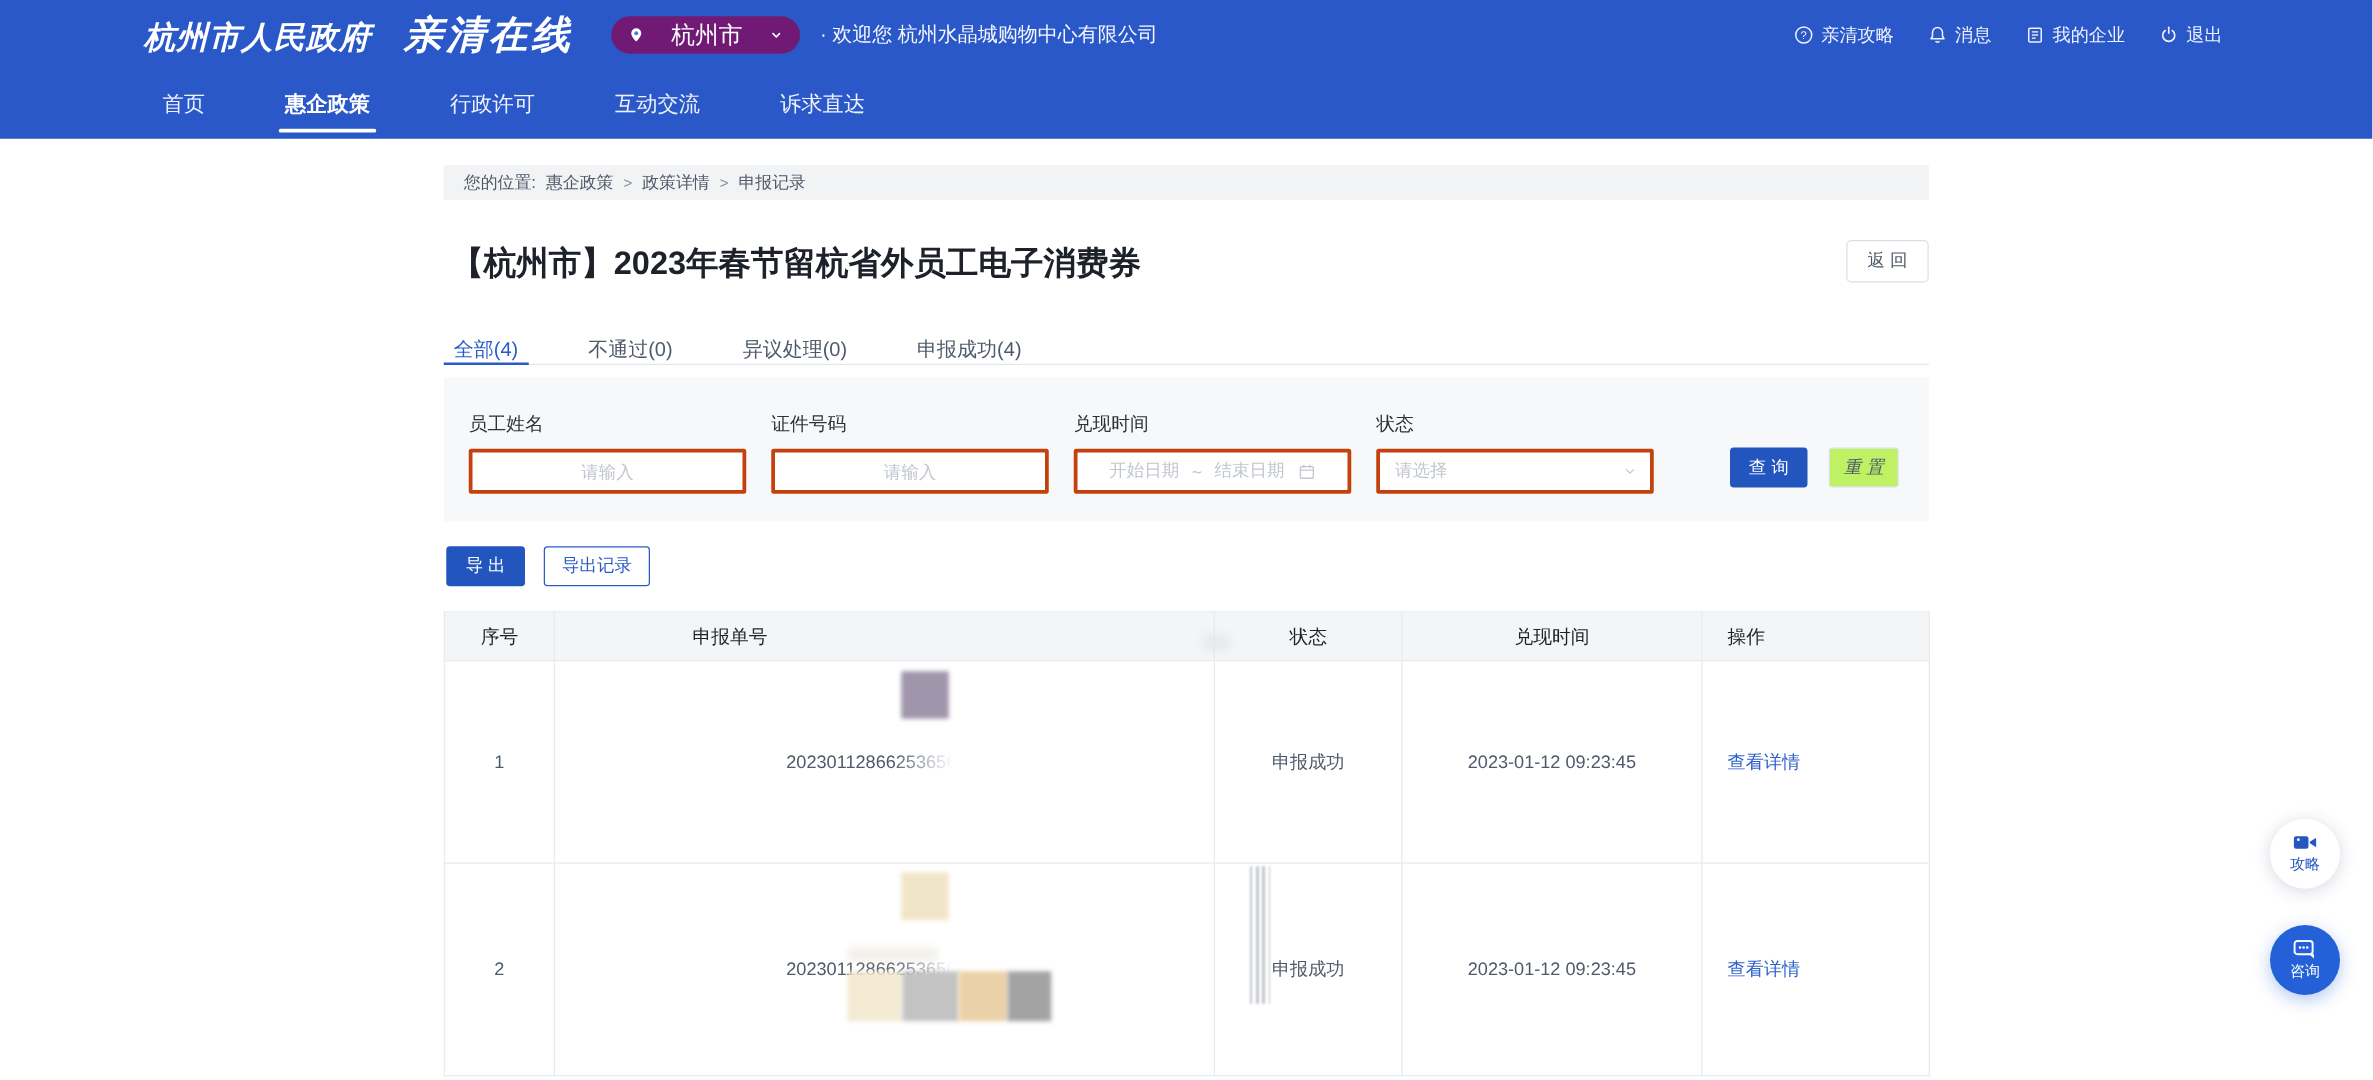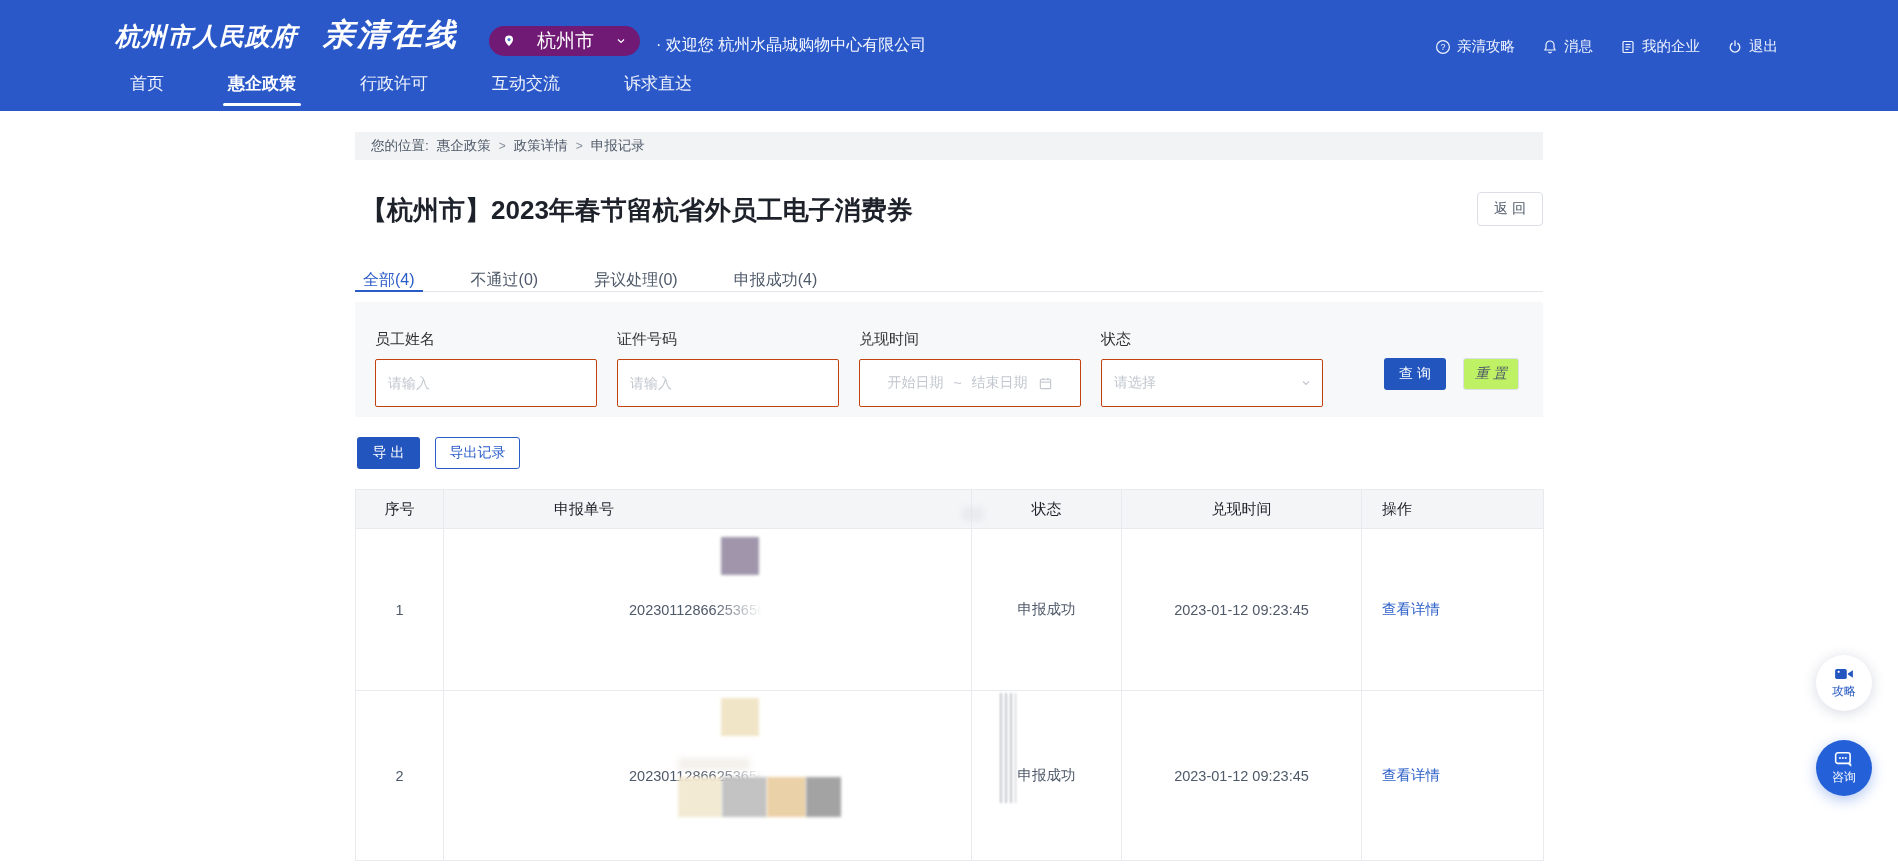--- a/index.html
+++ b/index.html
@@ -3,21 +3,21 @@
 <meta charset="utf-8">
 <style>
   * { box-sizing: border-box; }
   html,body { margin:0; padding:0; }
   body {
     width:1898px; height:864px; overflow:hidden; background:#fff;
     font-family:"Liberation Sans","DejaVu Sans",sans-serif; color:#1d2129;
   }
   
   .topbar { background:#2a58c8; height:111px; color:#fff; }
-  .topbar-row1 { display:flex; align-items:flex-end; height:56px; padding:0 120px 0 115px; }
+  .topbar-row1 { display:flex; align-items:center; height:56px; padding:0 120px 0 115px; }
   .logo { display:flex; align-items:baseline; cursor:pointer; }
   .logo-gov { font-size:25px; font-weight:800; font-style:italic; letter-spacing:1px; }
   .logo-brand { font-size:31px; font-weight:900; font-style:italic; letter-spacing:3px; margin-left:26px; }
   .city-pill { display:flex; align-items:center; gap:21px; background:#701a75; border-radius:15px;
     height:30px; padding:0 13px; margin-left:30px; font-size:19px; cursor:pointer; }
   .welcome { margin-left:16px; font-size:16px; color:#f5f8ff; }
   .topbar-links { margin-left:auto; display:flex; gap:27px; align-items:center; font-size:14.5px; }
   .topbar-link { display:flex; align-items:center; gap:6px; cursor:pointer; color:#eef3ff; }
   .icon { display:inline-flex; align-items:center; justify-content:center; }
   .icon svg { display:block; }
@@ -38,21 +38,21 @@
     color:#4e5969; font-size:14px; cursor:pointer; }
   
   .tabs { display:flex; gap:56px; margin-top:42px; padding-left:8px; border-bottom:1px solid #e5e6eb; }
   .tab { font-size:16px; color:#4e5969; position:relative; cursor:pointer; }
   .tab.active { color:#2a5cc8; }
   .tab.active::after { content:""; position:absolute; left:-8px; right:-8px; bottom:-1px; height:2px; background:#2a5cc8; }
   
   .filter-panel { margin-top:10px; background:#f7f8fa; height:115px; padding:28px 24px 0 20px; display:flex; }
   .field { width:242px; }
   .field-label { font-size:15px; color:#303133; margin-bottom:10px; }
-  .control { width:222px; height:48px; background:#fff; border:1px solid #c2410c; border-radius:2px; font-size:14px; }
+  .control { width:222px; height:36px; background:#fff; border:3px solid #c2410c; border-radius:2px; font-size:14px;text-align:center; }
   input.control { padding:0 12px; color:#333; outline:none; }
   input.control::placeholder { color:#c2c7cf; }
   .date-range { display:flex; align-items:center; justify-content:center; gap:10px; color:#c2c7cf; cursor:pointer; }
   .select-box { display:flex; align-items:center; justify-content:space-between; padding:0 10px 0 12px; color:#c2c7cf; cursor:pointer; }
   .filter-buttons { margin-left:auto; margin-top:28px; display:flex; gap:17px; }
   .btn-primary { background:#2355be; color:#fff; border:none; border-radius:3px; font-size:14px; cursor:pointer; }
   .btn-plain { background:#bef264; color:#4e5969; border:1px solid #dcdfe6; border-radius:3px; font-size:14px; cursor:pointer;font-style:italic; }
   .btn-outline-primary { background:#fff; color:#2a5cc8; border:1px solid #2a5cc8; border-radius:3px; font-size:14px; cursor:pointer; }
   .search-btn { width:62px; height:32px; }
   .reset-btn { width:56px; height:32px; }

